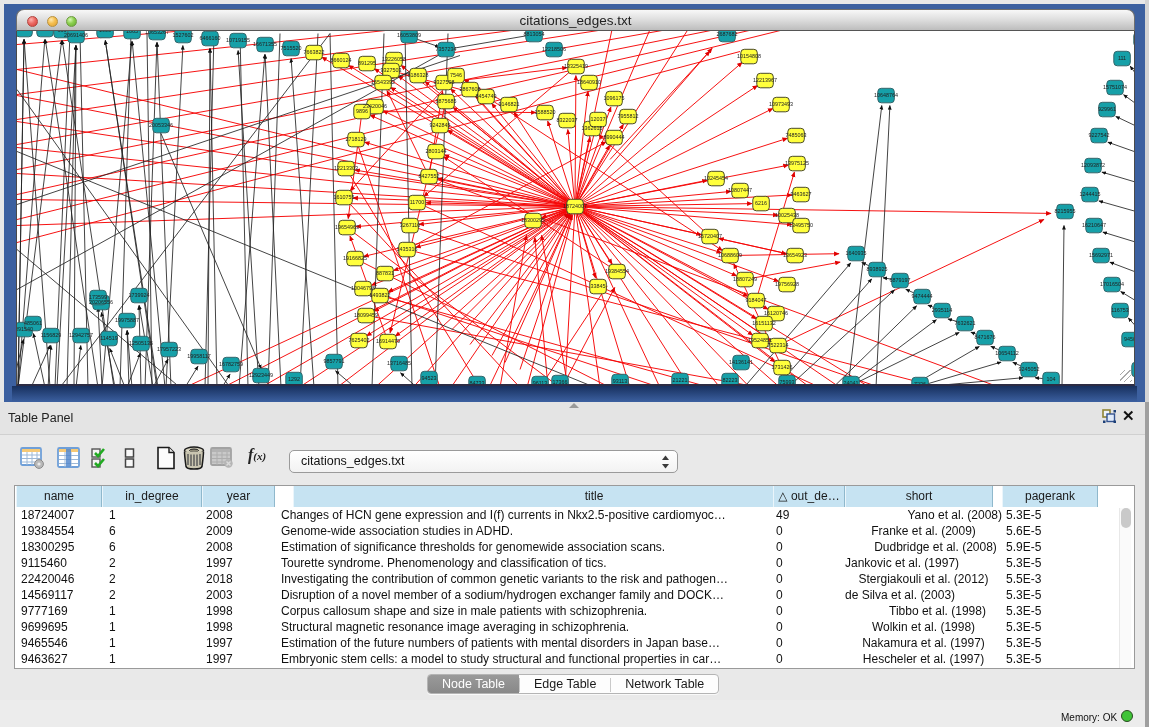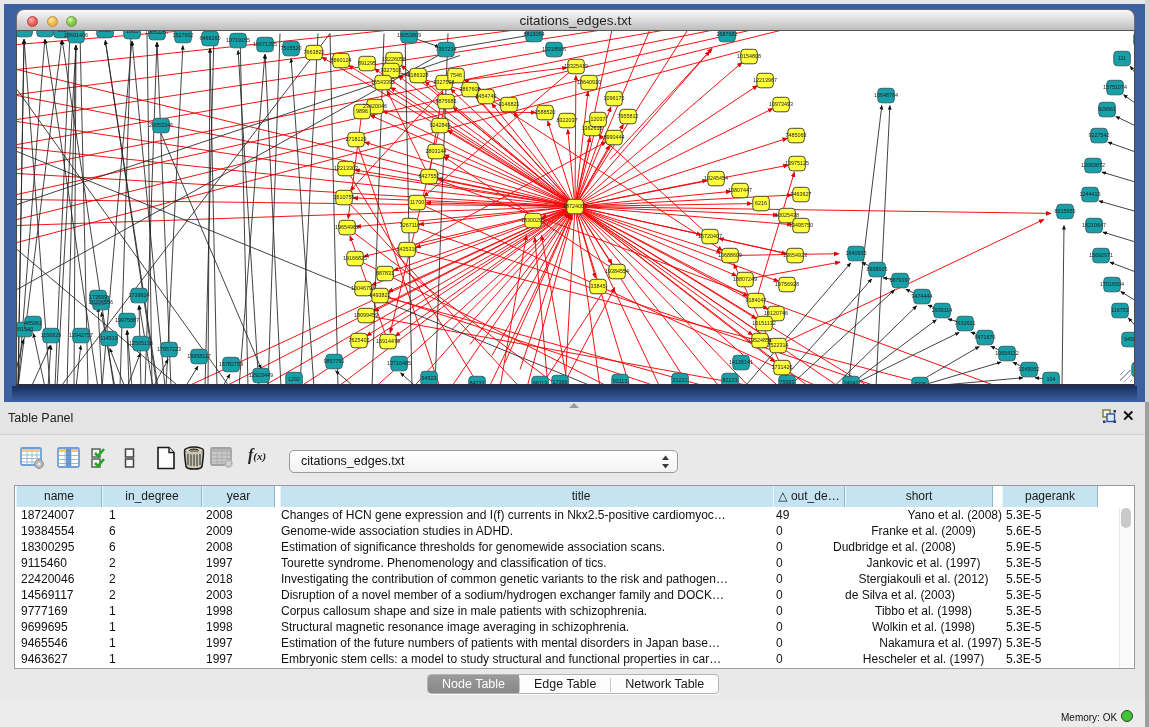--- a/index.html
+++ b/index.html
@@ -674,21 +674,21 @@
           <path d="M4.5 0.5 L8 5 H1 z" fill="#3a3a3a"></path>
           <path d="M4.5 13.5 L8 9 H1 z" fill="#3a3a3a"></path>
         </svg>
       </div>
     </div>
     <div id="tbl">
       <div id="thead">
           <div class="h" style="left:1px;width:86px">name</div>
           <div class="h" style="left:87px;width:100px">in_degree</div>
           <div class="h" style="left:187px;width:73px">year</div>
-          <div class="h" style="left:265px;width:602px">title</div>
+          <div class="h" style="left:278px;width:602px">title</div>
           <div class="h" style="left:758px;width:72px">△ out_de…</div>
           <div class="h" style="left:830px;width:148px">short</div>
           <div class="h" style="left:987px;width:96px">pagerank</div>
         </div>
       <div id="rows">
           <div class="r">
             <div class="c" style="left:6px;width:80px">18724007</div>
             <div class="c" style="left:94px;width:90px">1</div>
             <div class="c" style="left:191px;width:68px">2008</div>
             <div class="c" style="left:266px;width:492px">Changes of HCN gene expression and I(f) currents in Nkx2.5-positive cardiomyoc…</div>
@@ -704,75 +704,75 @@
             <div class="c" style="left:761px;width:68px">0</div>
             <div class="c" style="left:830px;width:157px;text-align:center">Franke et al. (2009)</div>
             <div class="c" style="left:991px;width:92px">5.6E-5</div>
           </div>
           <div class="r">
             <div class="c" style="left:6px;width:80px">18300295</div>
             <div class="c" style="left:94px;width:90px">6</div>
             <div class="c" style="left:191px;width:68px">2008</div>
             <div class="c" style="left:266px;width:492px">Estimation of significance thresholds for genomewide association scans.</div>
             <div class="c" style="left:761px;width:68px">0</div>
-            <div class="c" style="left:818px;width:157px;text-align:left">Dudbridge et al. (2008)</div>
+            <div class="c" style="left:842px;width:157px;text-align:center">Dudbridge et al. (2008)</div>
             <div class="c" style="left:991px;width:92px">5.9E-5</div>
           </div>
           <div class="r">
             <div class="c" style="left:6px;width:80px">9115460</div>
             <div class="c" style="left:94px;width:90px">2</div>
             <div class="c" style="left:191px;width:68px">1997</div>
             <div class="c" style="left:266px;width:492px">Tourette syndrome. Phenomenology and classification of tics.</div>
             <div class="c" style="left:761px;width:68px">0</div>
-            <div class="c" style="left:830px;width:157px;text-align:center">Jankovic et al. (1997)</div>
+            <div class="c" style="left:830px;width:157px;">Jankovic et al. (1997)</div>
             <div class="c" style="left:991px;width:92px">5.3E-5</div>
           </div>
           <div class="r">
             <div class="c" style="left:6px;width:80px">22420046</div>
             <div class="c" style="left:94px;width:90px">2</div>
             <div class="c" style="left:191px;width:68px">2018</div>
             <div class="c" style="left:266px;width:492px">Investigating the contribution of common genetic variants to the risk and pathogen…</div>
             <div class="c" style="left:761px;width:68px">0</div>
             <div class="c" style="left:830px;width:157px;text-align:center">Stergiakouli et al. (2012)</div>
-            <div class="c" style="left:991px;width:92px">5.5E-5</div>
+            <div class="c" style="left:991px;width:92px">5.5E-3</div>
           </div>
           <div class="r">
             <div class="c" style="left:6px;width:80px">14569117</div>
             <div class="c" style="left:94px;width:90px">2</div>
             <div class="c" style="left:191px;width:68px">2003</div>
             <div class="c" style="left:266px;width:492px">Disruption of a novel member of a sodium/hydrogen exchanger family and DOCK…</div>
             <div class="c" style="left:761px;width:68px">0</div>
             <div class="c" style="left:830px;width:157px;text-align:left">de Silva et al. (2003)</div>
             <div class="c" style="left:991px;width:92px">5.3E-5</div>
           </div>
           <div class="r">
             <div class="c" style="left:6px;width:80px">9777169</div>
             <div class="c" style="left:94px;width:90px">1</div>
             <div class="c" style="left:191px;width:68px">1998</div>
             <div class="c" style="left:266px;width:492px">Corpus callosum shape and size in male patients with schizophrenia.</div>
             <div class="c" style="left:761px;width:68px">0</div>
-            <div class="c" style="left:830px;width:157px;text-align:center">Tibbo et al. (1998)</div>
+            <div class="c" style="left:874px;width:157px;">Tibbo et al. (1998)</div>
             <div class="c" style="left:991px;width:92px">5.3E-5</div>
           </div>
           <div class="r">
             <div class="c" style="left:6px;width:80px">9699695</div>
             <div class="c" style="left:94px;width:90px">1</div>
             <div class="c" style="left:191px;width:68px">1998</div>
             <div class="c" style="left:266px;width:492px">Structural magnetic resonance image averaging in schizophrenia.</div>
             <div class="c" style="left:761px;width:68px">0</div>
             <div class="c" style="left:830px;width:157px;text-align:center">Wolkin et al. (1998)</div>
             <div class="c" style="left:991px;width:92px">5.3E-5</div>
           </div>
           <div class="r">
             <div class="c" style="left:6px;width:80px">9465546</div>
             <div class="c" style="left:94px;width:90px">1</div>
             <div class="c" style="left:191px;width:68px">1997</div>
             <div class="c" style="left:266px;width:492px">Estimation of the future numbers of patients with mental disorders in Japan base…</div>
             <div class="c" style="left:761px;width:68px">0</div>
-            <div class="c" style="left:830px;width:157px;text-align:right">Nakamura et al. (1997)</div>
+            <div class="c" style="left:830px;width:157px;text-align:center">Nakamura et al. (1997)</div>
             <div class="c" style="left:991px;width:92px">5.3E-5</div>
           </div>
           <div class="r">
             <div class="c" style="left:6px;width:80px">9463627</div>
             <div class="c" style="left:94px;width:90px">1</div>
             <div class="c" style="left:191px;width:68px">1997</div>
             <div class="c" style="left:266px;width:492px">Embryonic stem cells: a model to study structural and functional properties in car…</div>
             <div class="c" style="left:761px;width:68px">0</div>
             <div class="c" style="left:830px;width:157px;text-align:center">Hescheler et al. (1997)</div>
             <div class="c" style="left:991px;width:92px">5.3E-5</div>

